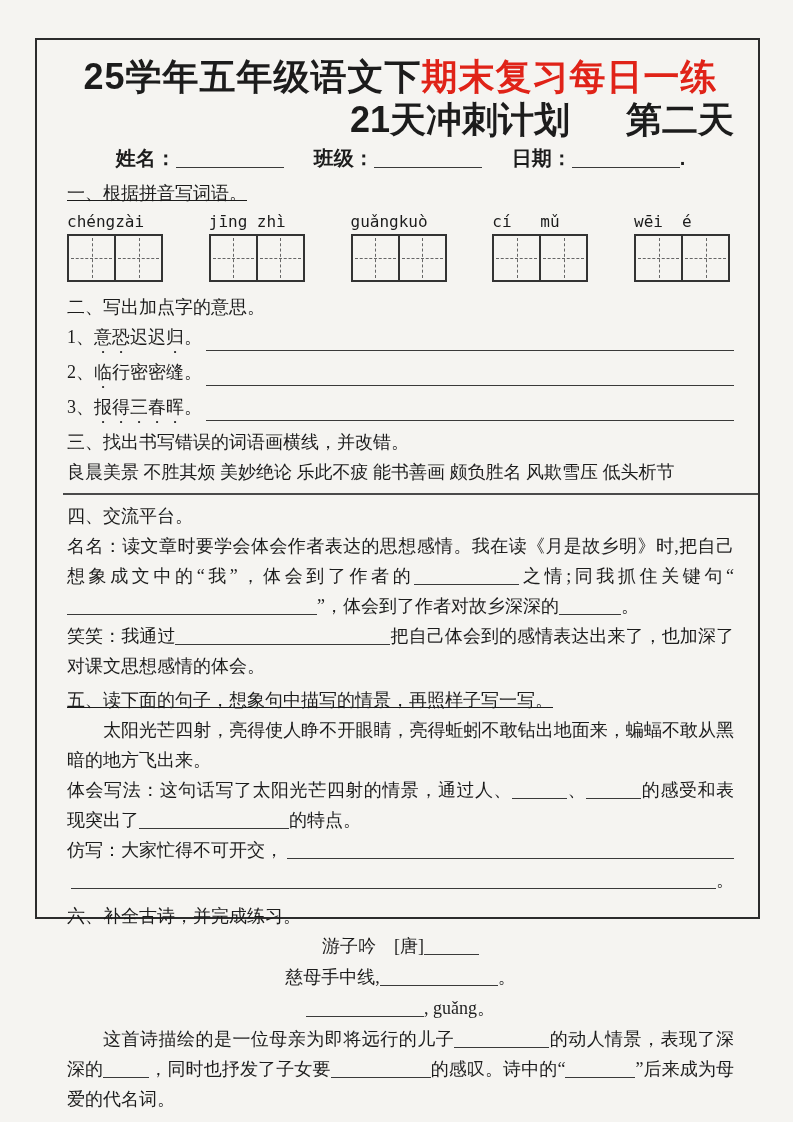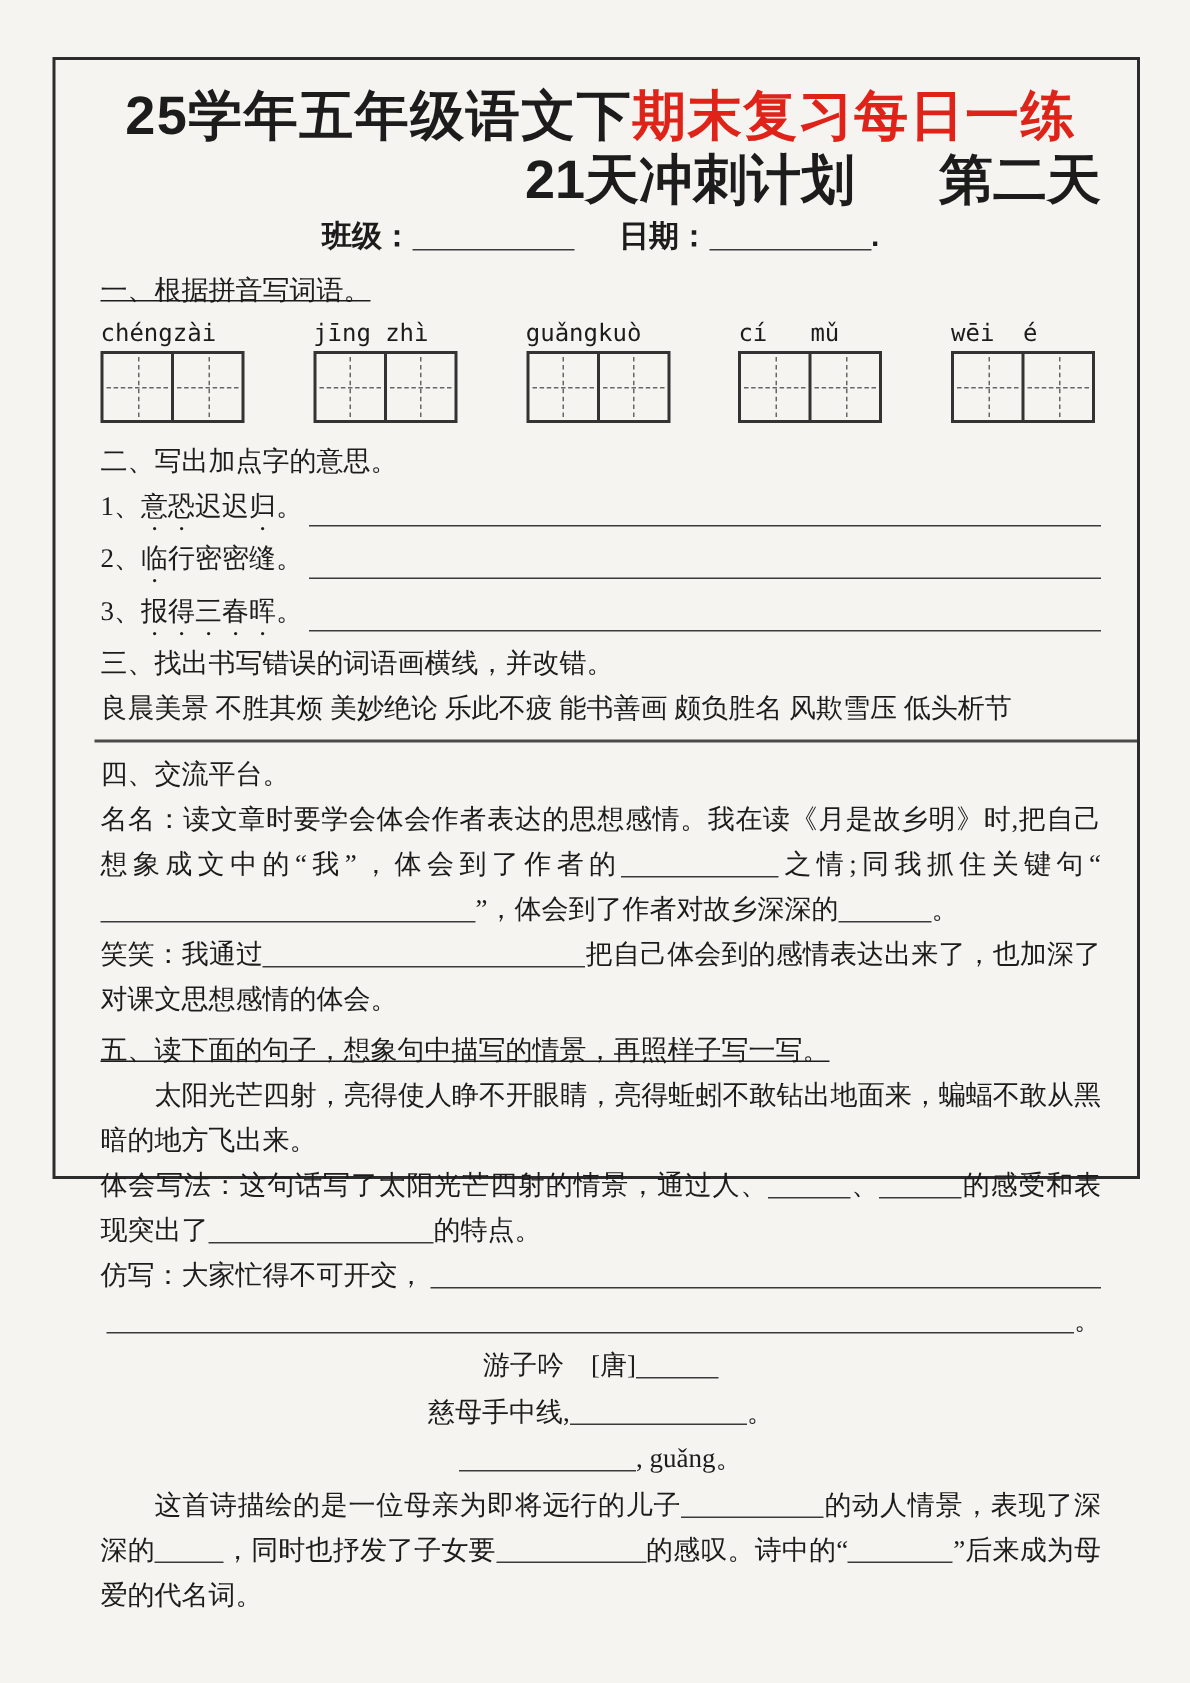--- a/index.html
+++ b/index.html
@@ -6,21 +6,21 @@
   body {
     width:793px; height:1122px;
     background:#f5f4f1;
     font-family:"Liberation Serif", serif;
     color:#1c1c1c;
     position:relative;
     overflow:hidden;
   }
   .sheet {
     position:absolute; left:35px; top:38px;
-    width:725px; height:748px;
+    width:725px; height:881px;
     border:2px solid #2c2c2c;
     box-sizing:border-box;
     padding:8px 24px 0 30px;
   }
   
   .title {
     text-align:center;
     font-family:"Liberation Sans", sans-serif;
     font-weight:bold;
     font-size:36px;
@@ -115,20 +115,21 @@
 
 <div class="sheet">
 
   <div class="title">
     <span>25学年五年级语文下</span><span class="red">期末复习每日一练</span>
   </div>
   <div class="subtitle">
     <span>21天冲刺计划</span><span class="gap"></span><span>第二天</span>
   </div>
   <div class="name-row">
+    <span class="pair"><span>姓名：</span><span class="blank w108"></span></span>
     <span class="pair"><span>班级：</span><span class="blank w108"></span></span>
     <span class="pair"><span>日期：</span><span class="blank w108"></span><span>.</span></span>
   </div>
 
   <div class="line mt4">一、根据拼音写词语。</div>
   <div class="grid-row">
     <div class="group">
       <div class="pinyin">
           <span>chéng</span>
           <span>zài</span>
@@ -208,20 +209,21 @@
   <p class="txt"><span>体会写法：这句话写了太阳光芒四射的情景，通过人、</span><span class="blank w55"></span><span>、</span><span class="blank w55"></span><span>的感受和表现突出了</span><span class="blank w150"></span><span>的特点。</span></p>
   <div class="flexline">
     <span>仿写：大家忙得不可开交，</span>
     <span class="fill"></span>
   </div>
   <div class="flexline">
     <span class="fill"></span>
     <span>。</span>
   </div>
 
+  <div class="line mt6">六、补全古诗，并完成练习。</div>
   <div class="poem">
     <div><span>游子吟</span><span class="t-gap"></span><span>[唐]</span><span class="blank w55"></span></div>
     <div><span>慈母手中线,</span><span class="blank w118"></span><span>。</span></div>
     <div><span class="blank w118"></span><span>, guǎng。</span></div>
   </div>
   <p class="txt indent"><span>这首诗描绘的是一位母亲为即将远行的儿子</span><span class="blank w95"></span><span>的动人情景，表现了深深的</span><span class="blank w46"></span><span>，同时也抒发了子女要</span><span class="blank w100"></span><span>的感叹。诗中的“</span><span class="blank w70"></span><span>”后来成为母爱的代名词。</span></p>
 
 </div>
 
 </body></html>

